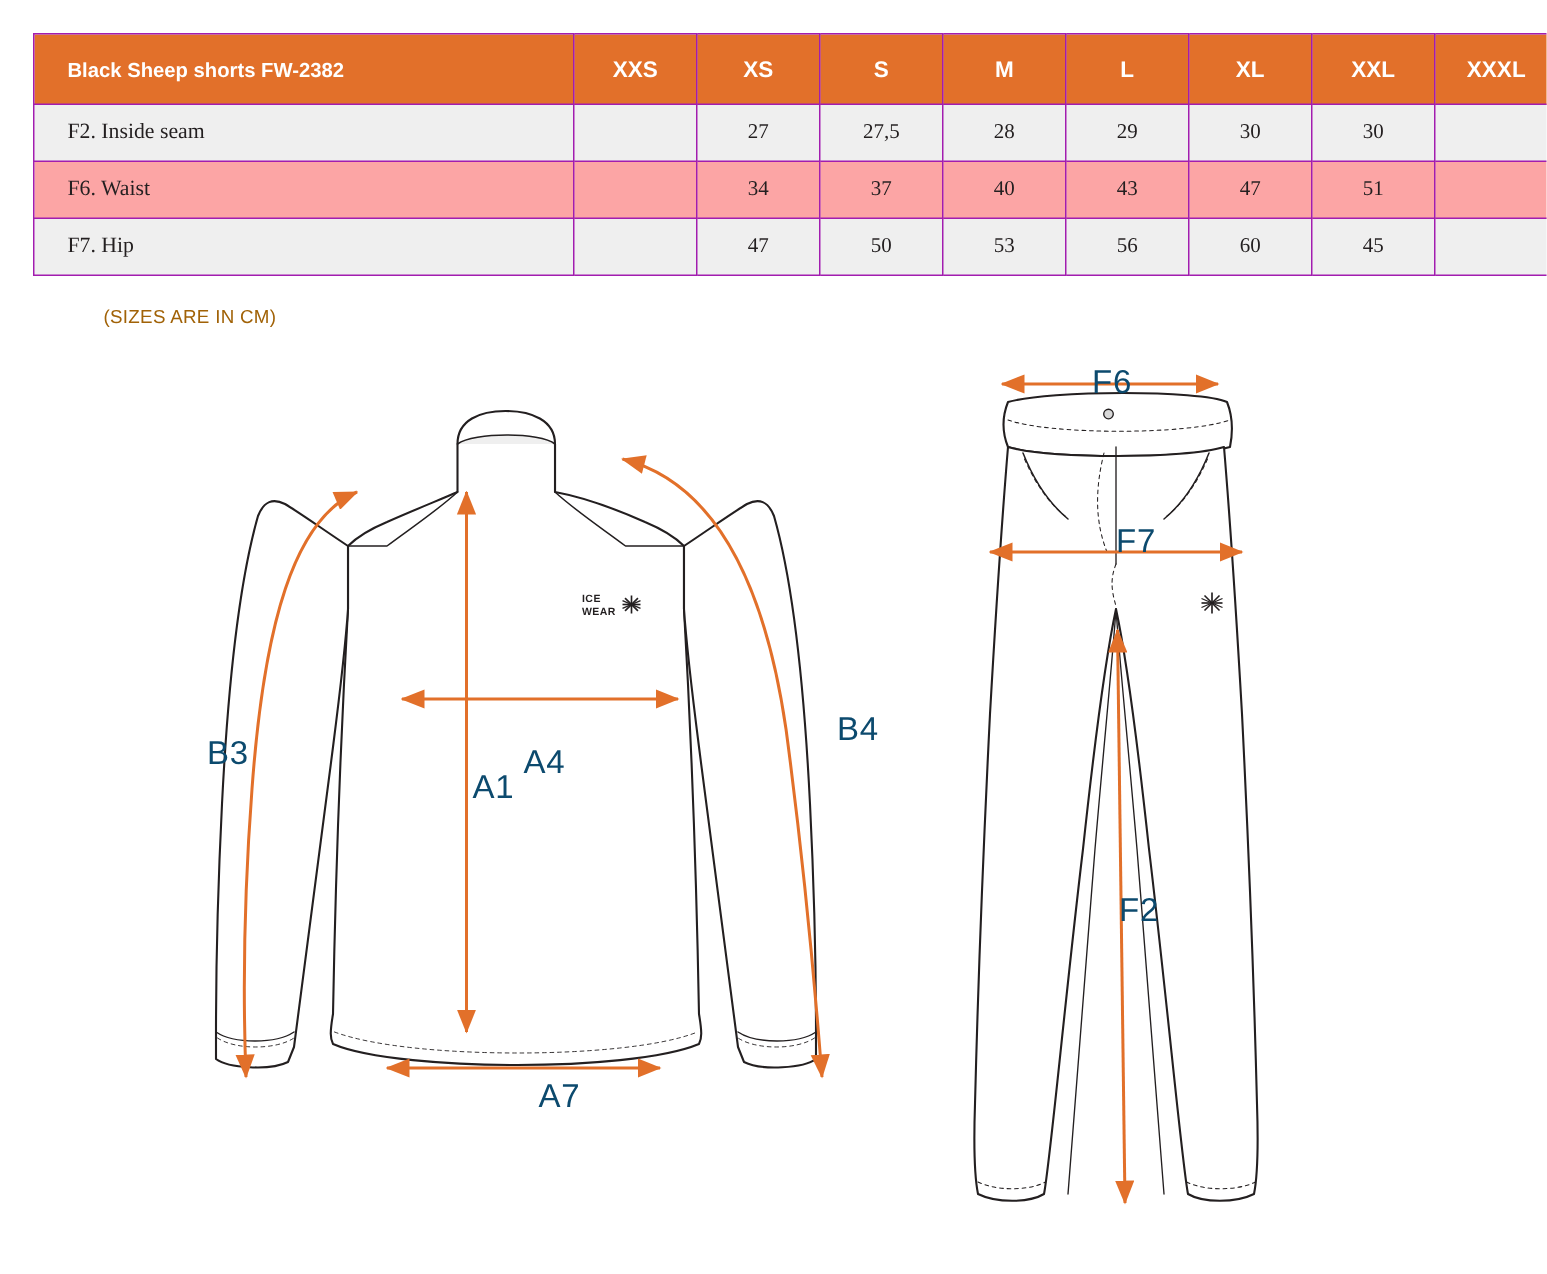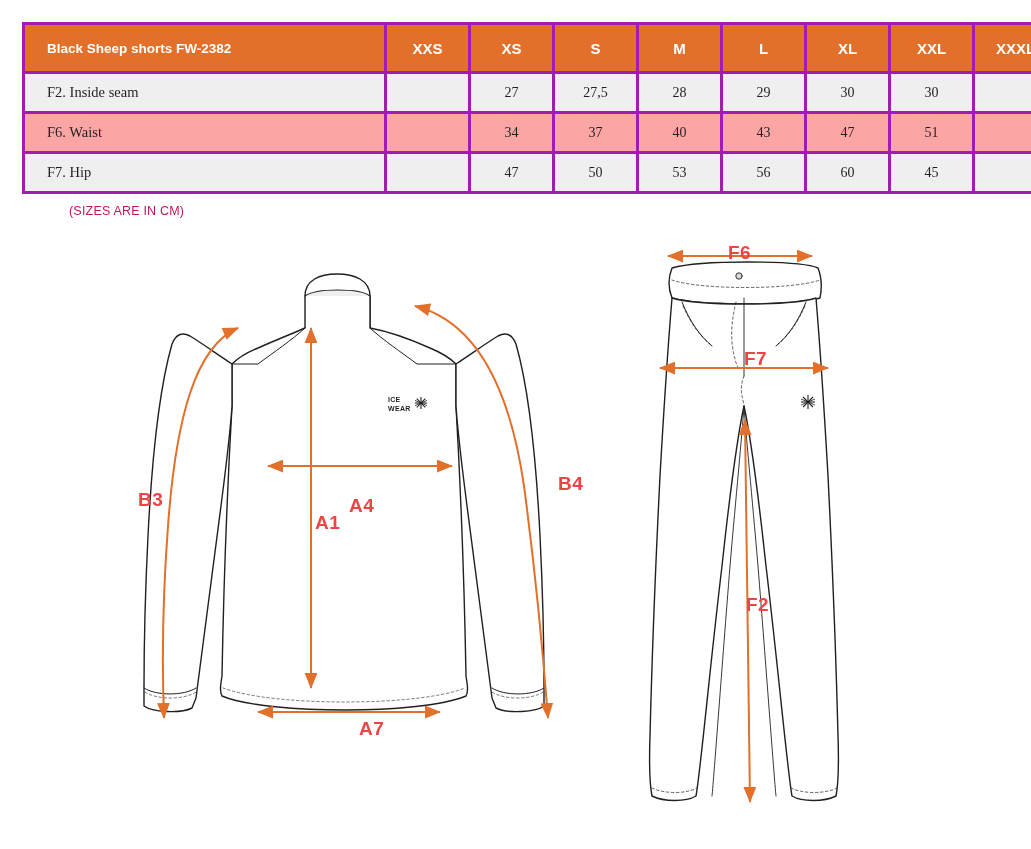--- a/index.html
+++ b/index.html
@@ -23,21 +23,21 @@
     top: 22px;
     width: 987px;
   }
   table.size-table {
     border-collapse: collapse;
     width: 987px;
     table-layout: fixed;
   }
   table.size-table th,
   table.size-table td {
-    border: 3px solid #a21caf;
+    border: 1px solid #a21caf;
     height: 37px;
     padding: 0;
     text-align: center;
     vertical-align: middle;
     font-size: 13px;
   }
   table.size-table thead th {
     background: #e2702a;
     color: #ffffff;
     font-weight: bold;
@@ -60,43 +60,43 @@
   table.size-table tbody tr.even td { background: #fca5a5; }
   table.size-table tbody td.value {
     font-family: "Liberation Serif", serif;
     font-size: 14px;
   }
 
   .units-note {
     position: absolute;
     left: 69px;
     top: 204px;
-    color: #be185d;
+    color: #a16207;
     font-size: 12.5px;
     letter-spacing: 0.2px;
   }
 
   
   .figures {
     position: absolute;
     left: 0;
     top: 236px;
     width: 1031px;
     height: 613px;
   }
   .figure-svg {
     position: absolute;
     left: 0;
     top: 0;
   }
   .dim-label {
     position: absolute;
-    color: #ef4444;
-    font-size: 19px;
-    font-weight: 700;
+    color: #0c4a6e;
+    font-size: 22px;
+    font-weight: 400;
     letter-spacing: 0.5px;
     font-family: "Liberation Sans", sans-serif;
   }
   .brand-label {
     position: absolute;
     font-size: 7px;
     color: #231f20;
     line-height: 1.15;
     font-weight: bold;
     letter-spacing: 0.3px;

